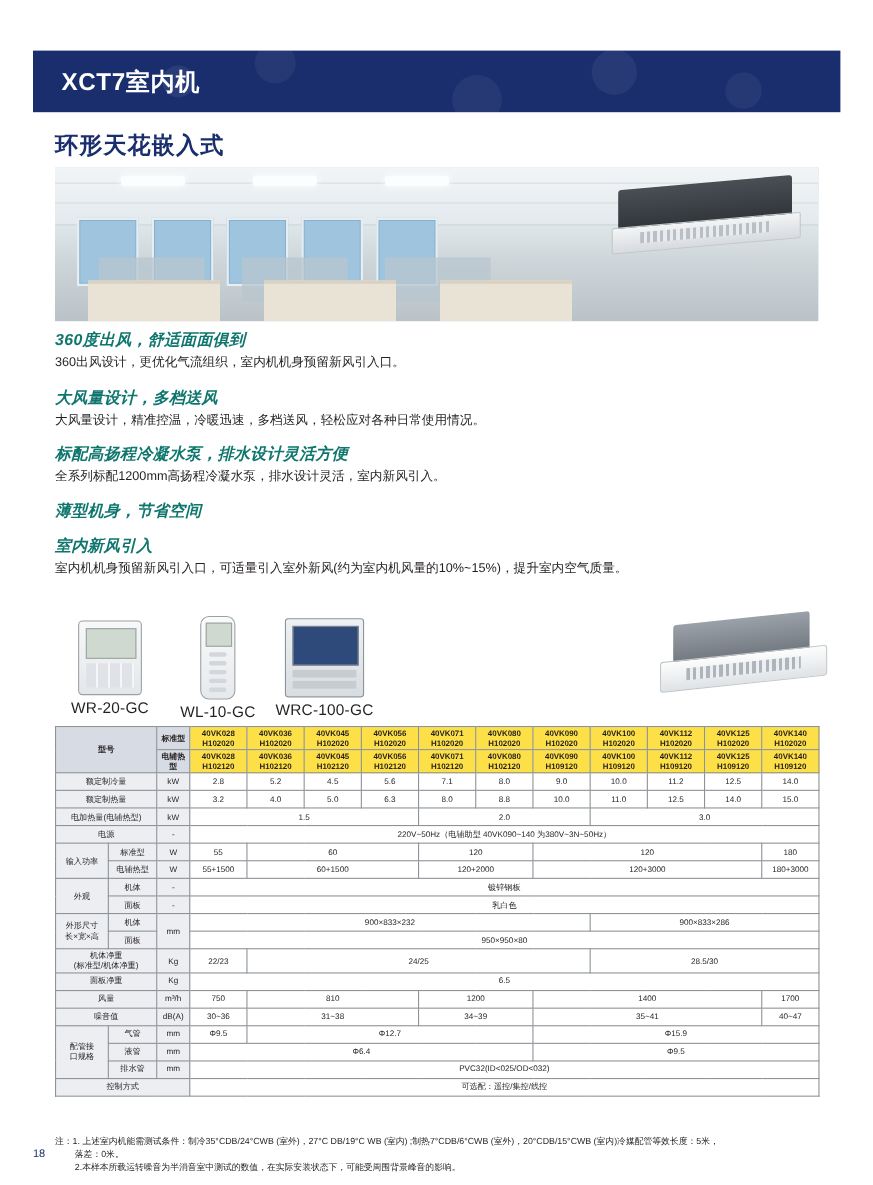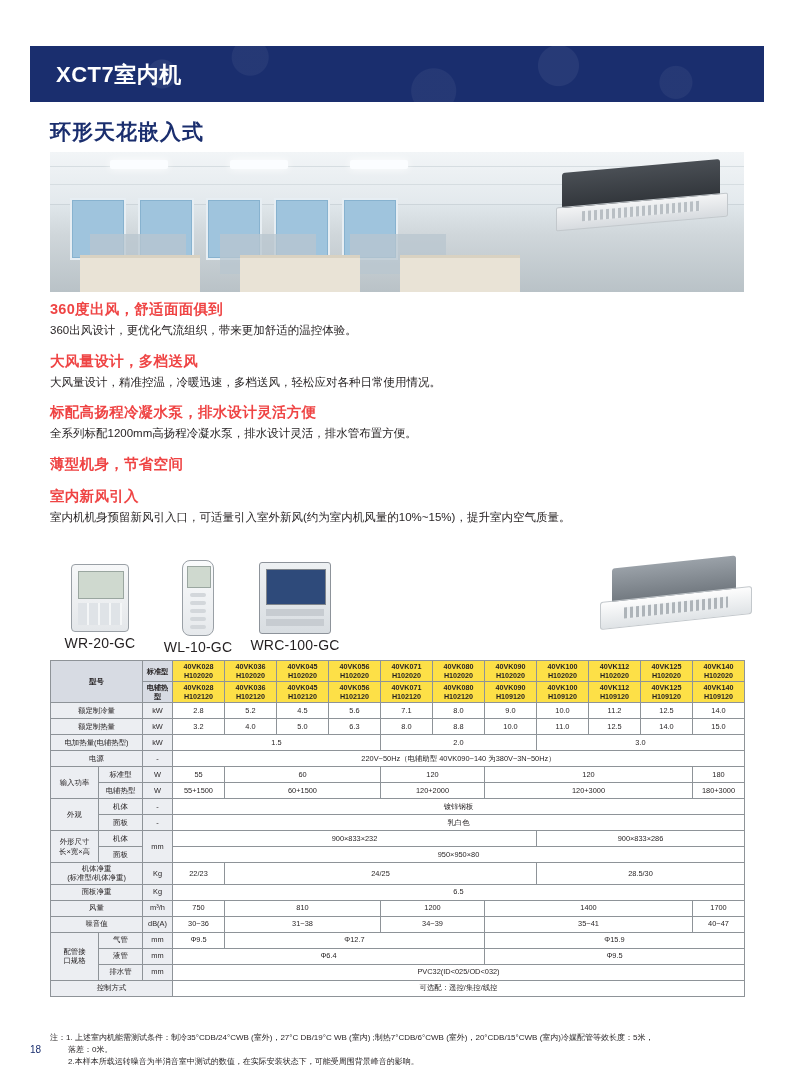--- a/index.html
+++ b/index.html
@@ -83,21 +83,21 @@
   .hero .unit .grille{
     position:absolute;left:26px;top:48px;width:118px;height:10px;
     background:repeating-linear-gradient(90deg,#b9bfc4 0 3px,#e9ecee 3px 6px);
     transform:skewY(-5deg);
   }
 
   
   .features{position:absolute;left:50px;top:300px;width:700px;}
   .feat{margin-bottom:13px;}
   .feat h3{
-    margin:0 0 3px 0;color:#ef4444;font-size:14.5px;font-weight:bold;letter-spacing:.3px;
+    margin:0 0 3px 0;color:#0f766e;font-size:14.5px;font-weight:bold;letter-spacing:.3px;font-style:italic;
   }
   .feat p{margin:0;font-size:11.5px;color:#231f20;line-height:1.45;}
 
   
   .acc{position:absolute;left:50px;top:560px;width:700px;height:95px;}
   .acc .item{position:absolute;text-align:center;}
   .acc .cap{font-size:14px;color:#231f20;margin-top:3px;letter-spacing:.2px;}
 
   .wired{
     width:56px;height:66px;border:1px solid #9aa0a6;border-radius:4px;
@@ -198,29 +198,29 @@
         <div class="body"></div>
         <div class="panel"></div>
         <div class="grille"></div>
       </div>
     </div>
   </div>
 
   <div class="features">
     <div class="feat">
       <h3>360度出风，舒适面面俱到</h3>
-      <p>360出风设计，更优化气流组织，带来更加舒适的温控体验。</p>
+      <p>360出风设计，更优化气流组织，室内机机身预留新风引入口。</p>
     </div>
     <div class="feat">
       <h3>大风量设计，多档送风</h3>
       <p>大风量设计，精准控温，冷暖迅速，多档送风，轻松应对各种日常使用情况。</p>
     </div>
     <div class="feat">
       <h3>标配高扬程冷凝水泵，排水设计灵活方便</h3>
-      <p>全系列标配1200mm高扬程冷凝水泵，排水设计灵活，排水管布置方便。</p>
+      <p>全系列标配1200mm高扬程冷凝水泵，排水设计灵活，室内新风引入。</p>
     </div>
     <div class="feat">
       <h3>薄型机身，节省空间</h3>
     </div>
     <div class="feat">
       <h3>室内新风引入</h3>
       <p>室内机机身预留新风引入口，可适量引入室外新风(约为室内机风量的10%~15%)，提升室内空气质量。</p>
     </div>
   </div>
 

